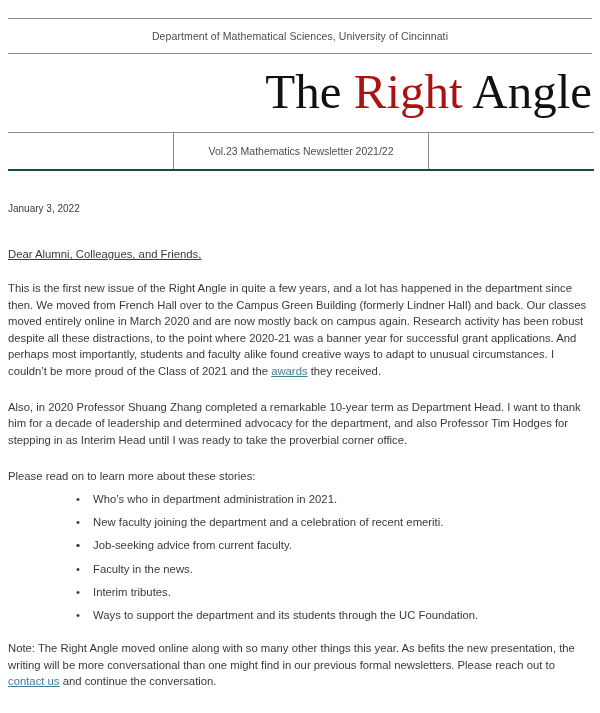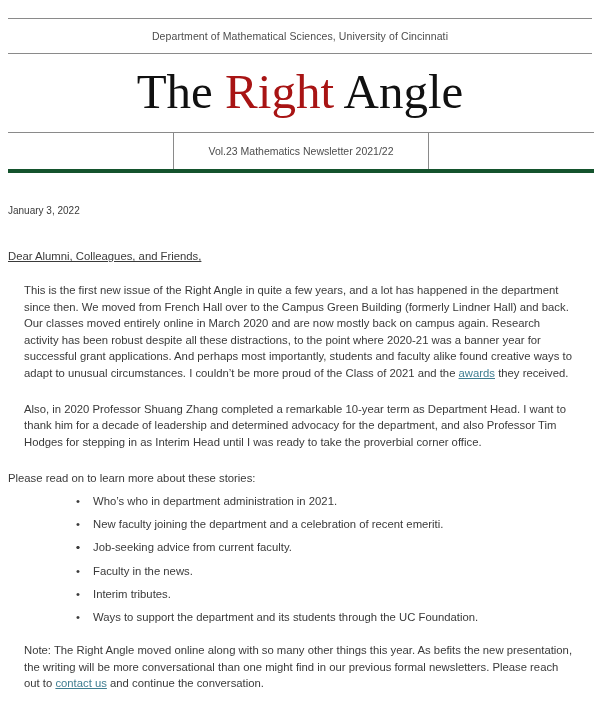--- a/index.html
+++ b/index.html
@@ -35,40 +35,40 @@
   .dept-line {
     text-align: center;
     font-size: 10.5px;
     color: #4d4d4d;
     letter-spacing: 0.1px;
     padding: 11px 0 10px 0;
     line-height: 1.2;
   }
 
   .masthead-title {
-    text-align: center;
+    text-align: right;
     font-family: "Liberation Serif", "DejaVu Serif", serif;
     font-size: 49px;
     line-height: 1.12;
     color: #111111;
     padding: 11px 0 12px 0;
     white-space: nowrap;
   }
   .masthead-title .accent { color: #a81414; }
 
   
   .vol-table {
     width: 100%;
     border-collapse: collapse;
     margin-top: 1px;
     table-layout: fixed;
   }
   .vol-table td {
     border-top: 1px solid #8a8a8a;
-    border-bottom: 4px solid #14532d;
+    border-bottom: 2px solid #14532d;
     height: 36px;
     padding: 0;
   }
   .vol-cell-left  { width: 165px; }
   .vol-cell-mid   {
     width: 254px;
     border-left: 1px solid #8a8a8a;
     border-right: 1px solid #8a8a8a;
     text-align: center;
     font-size: 10.5px;
@@ -90,21 +90,21 @@
     font-size: 11.3px;
     color: #3a3a3a;
     margin-top: 34px;
     text-decoration: underline;
   }
 
   p.body-para {
     font-size: 11.3px;
     line-height: 1.455;
     color: #3a3a3a;
-    margin: 16px;
+    margin: 0;
     margin-top: 20px;
     text-align: left;
   }
 
   p.body-para.tight { margin-top: 19px; }
 
   a.inline-link {
     color: #3f7d91;
     text-decoration: underline;
   }

